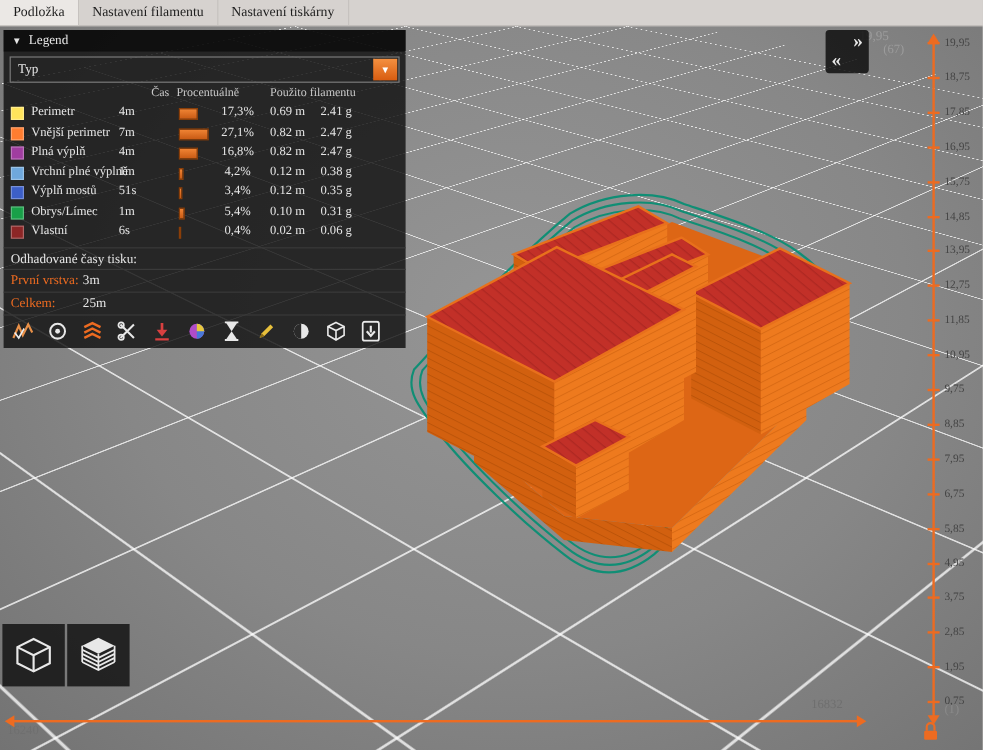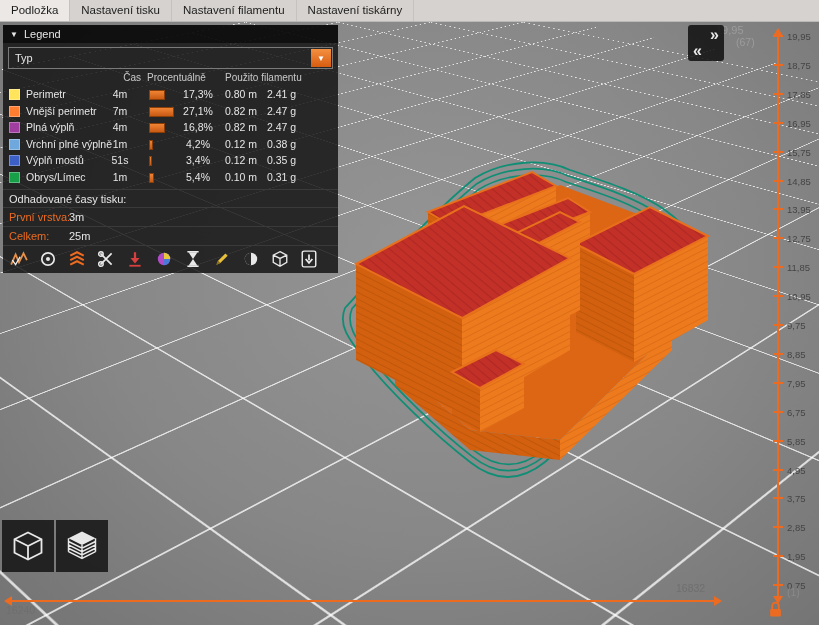--- a/index.html
+++ b/index.html
@@ -1,18 +1,18 @@
 <!DOCTYPE html>
 <html><head>
 <meta charset="utf-8">
 <style>
   html,body{margin:0;padding:0;background:#CFCCC9;}
   *{box-sizing:border-box;}
   .app{position:relative;width:819px;height:625px;overflow:hidden;
-       font-family:Liberation Sans, sans-serif;-webkit-font-smoothing:antialiased;}
+       font-family:Liberation Serif, serif;-webkit-font-smoothing:antialiased;}
 
   
   .tabbar{position:absolute;left:0;top:0;width:819px;height:22px;background:#D6D2CF;
           border-bottom:1px solid #BCB8B5;display:flex;align-items:stretch;}
   .tab{padding:4px 11px 3px;font-size:11.5px;color:#1C1C1C;border-right:1px solid #C6C2BF;
        cursor:pointer;white-space:nowrap;}
   .tab.active{background:#EBE8E5;}
 
   
   .viewport{position:absolute;left:0;top:22px;width:819px;height:603px;overflow:hidden;
@@ -35,21 +35,21 @@
   .ddbtn{position:absolute;right:1px;top:1px;width:20px;height:18px;
          background:linear-gradient(#F49040,#D85C10);display:flex;align-items:center;justify-content:center;cursor:pointer;}
   .ddtri{font-size:8px;color:#FFF;}
   .lheader{position:relative;height:15px;color:#C9C9C9;font-size:10px;}
   .h-time{position:absolute;left:96px;width:42px;text-align:right;}
   .h-pct{position:absolute;left:144px;width:72px;text-align:left;}
   .h-fil{position:absolute;left:222px;}
   .lrow{position:relative;height:16.5px;cursor:pointer;}
   .sw{position:absolute;left:6px;top:2px;width:11px;height:11px;border:1px solid rgba(255,255,255,.3);}
   .lbl{position:absolute;left:23px;top:1px;}
-  .tim{position:absolute;left:96px;width:42px;top:1px;text-align:center;}
+  .tim{position:absolute;left:96px;width:42px;top:1px;text-align:left;}
   .bar{position:absolute;left:146px;top:3px;height:10px;
        background:linear-gradient(#F08434,#C85A14);border:1px solid #8A3E08;}
   .pct{position:absolute;left:176px;width:38px;top:1px;text-align:center;}
   .len{position:absolute;left:222px;top:1px;}
   .wgt{position:absolute;left:264px;top:1px;}
   .est-title{height:18px;line-height:18px;padding-left:6px;border-top:1px solid #3A3A3A;
              font-size:11px;margin-top:3px;}
   .est-row{height:19px;line-height:19px;border-top:1px solid #3A3A3A;position:relative;font-size:11px;}
   .est-lab{color:#ED6B21;padding-left:6px;}
   .est-val{position:absolute;left:66px;color:#E6E6E6;}
@@ -95,21 +95,20 @@
   #vb3d{left:2px;top:498px;}
   #vblay{left:56px;top:498px;}
 </style>
 </head>
 <body>
 
 <div class="app">
 
   <div class="tabbar" id="tabbar">
       <div class="tab active">Podložka</div>
-      <div class="tab">Nastavení tisku</div>
       <div class="tab">Nastavení filamentu</div>
       <div class="tab">Nastavení tiskárny</div>
     </div>
 
   <div class="viewport">
     <div class="grid-plane"></div>
 
     <svg class="model" width="819" height="603" viewBox="0 0 819 603">
       <defs>
         <pattern id="ptop" width="7" height="7" patternUnits="userSpaceOnUse" patternTransform="rotate(40)">
@@ -177,21 +176,21 @@
         <span class="h-pct">Procentuálně</span>
         <span class="h-fil">Použito filamentu</span>
       </div>
       <div id="legend-rows">
           <div class="lrow">
             <span class="sw" style="background:#FFE45C"></span>
             <span class="lbl">Perimetr</span>
             <span class="tim">4m</span>
             <span class="bar" style="width:16.089000000000002px"></span>
             <span class="pct">17,3%</span>
-            <span class="len">0.80 m</span>
+            <span class="len">0.69 m</span>
             <span class="wgt">2.41 g</span>
           </div>
           <div class="lrow">
             <span class="sw" style="background:#FF7D30"></span>
             <span class="lbl">Vnější perimetr</span>
             <span class="tim">7m</span>
             <span class="bar" style="width:25.203000000000003px"></span>
             <span class="pct">27,1%</span>
             <span class="len">0.82 m</span>
             <span class="wgt">2.47 g</span>
@@ -224,20 +223,29 @@
             <span class="wgt">0.35 g</span>
           </div>
           <div class="lrow">
             <span class="sw" style="background:#18A048"></span>
             <span class="lbl">Obrys/Límec</span>
             <span class="tim">1m</span>
             <span class="bar" style="width:5.022px"></span>
             <span class="pct">5,4%</span>
             <span class="len">0.10 m</span>
             <span class="wgt">0.31 g</span>
+          </div>
+          <div class="lrow">
+            <span class="sw" style="background:#8C2626"></span>
+            <span class="lbl">Vlastní</span>
+            <span class="tim">6s</span>
+            <span class="bar" style="width:2px"></span>
+            <span class="pct">0,4%</span>
+            <span class="len">0.02 m</span>
+            <span class="wgt">0.06 g</span>
           </div>
         </div>
       <div class="est-title">Odhadované časy tisku:</div>
       <div class="est-row">
         <span class="est-lab">První vrstva:</span>
         <span class="est-val">3m</span>
       </div>
       <div class="est-row">
         <span class="est-lab">Celkem:</span>
         <span class="est-val">25m</span>

